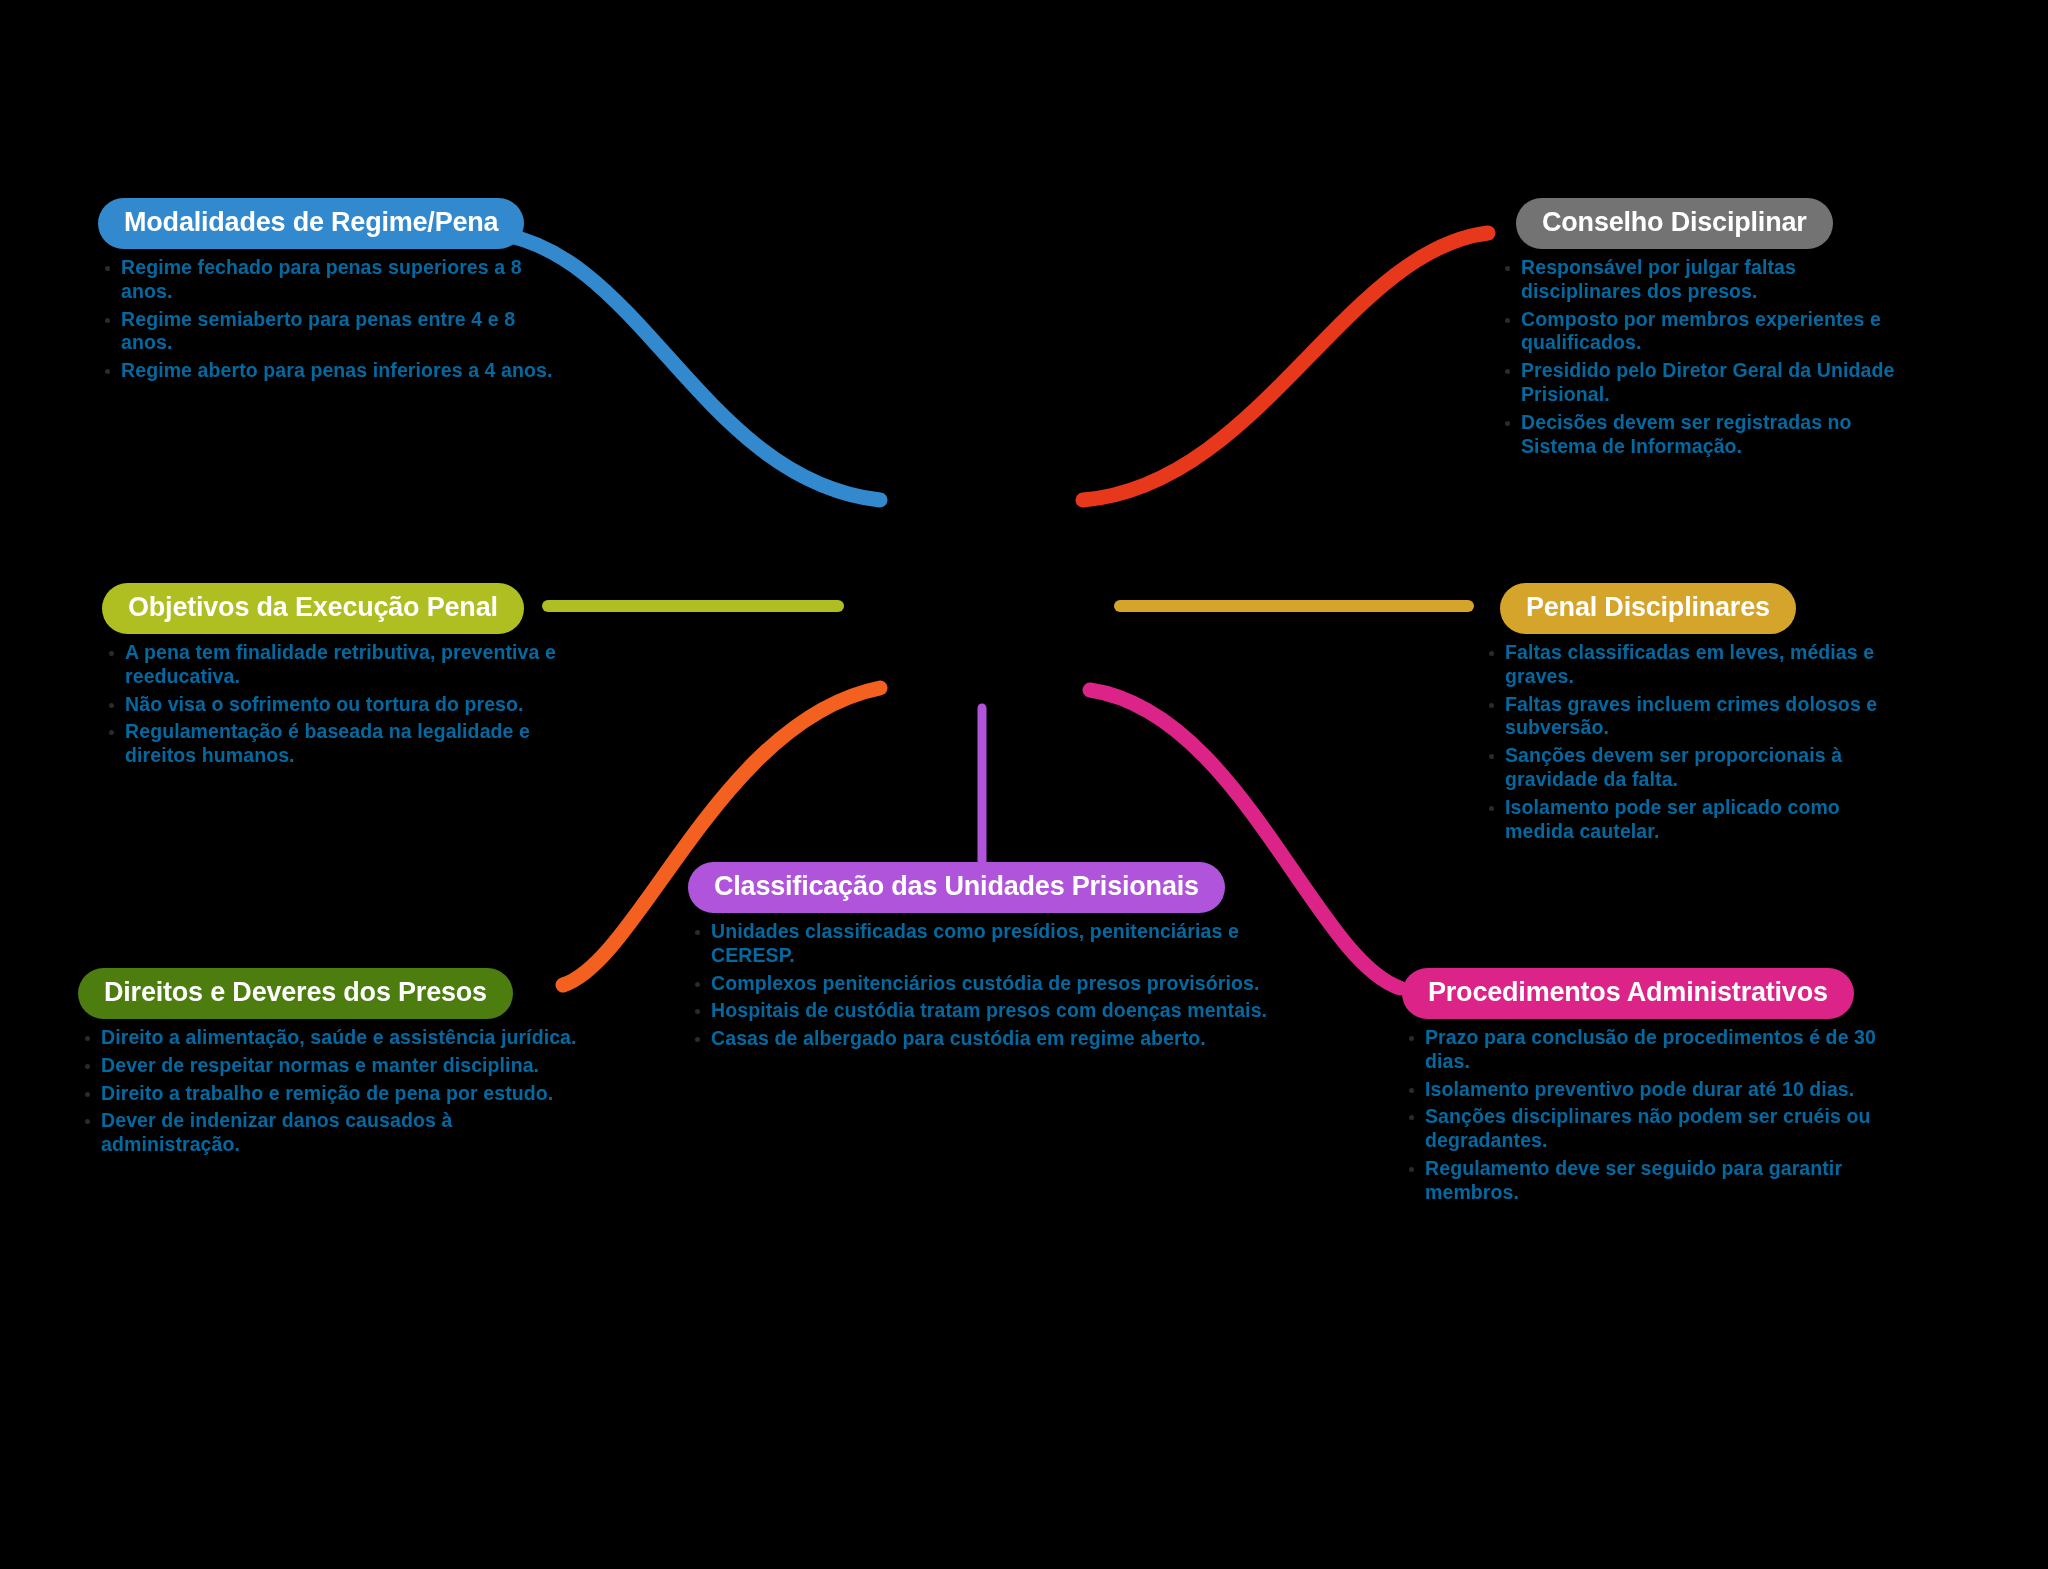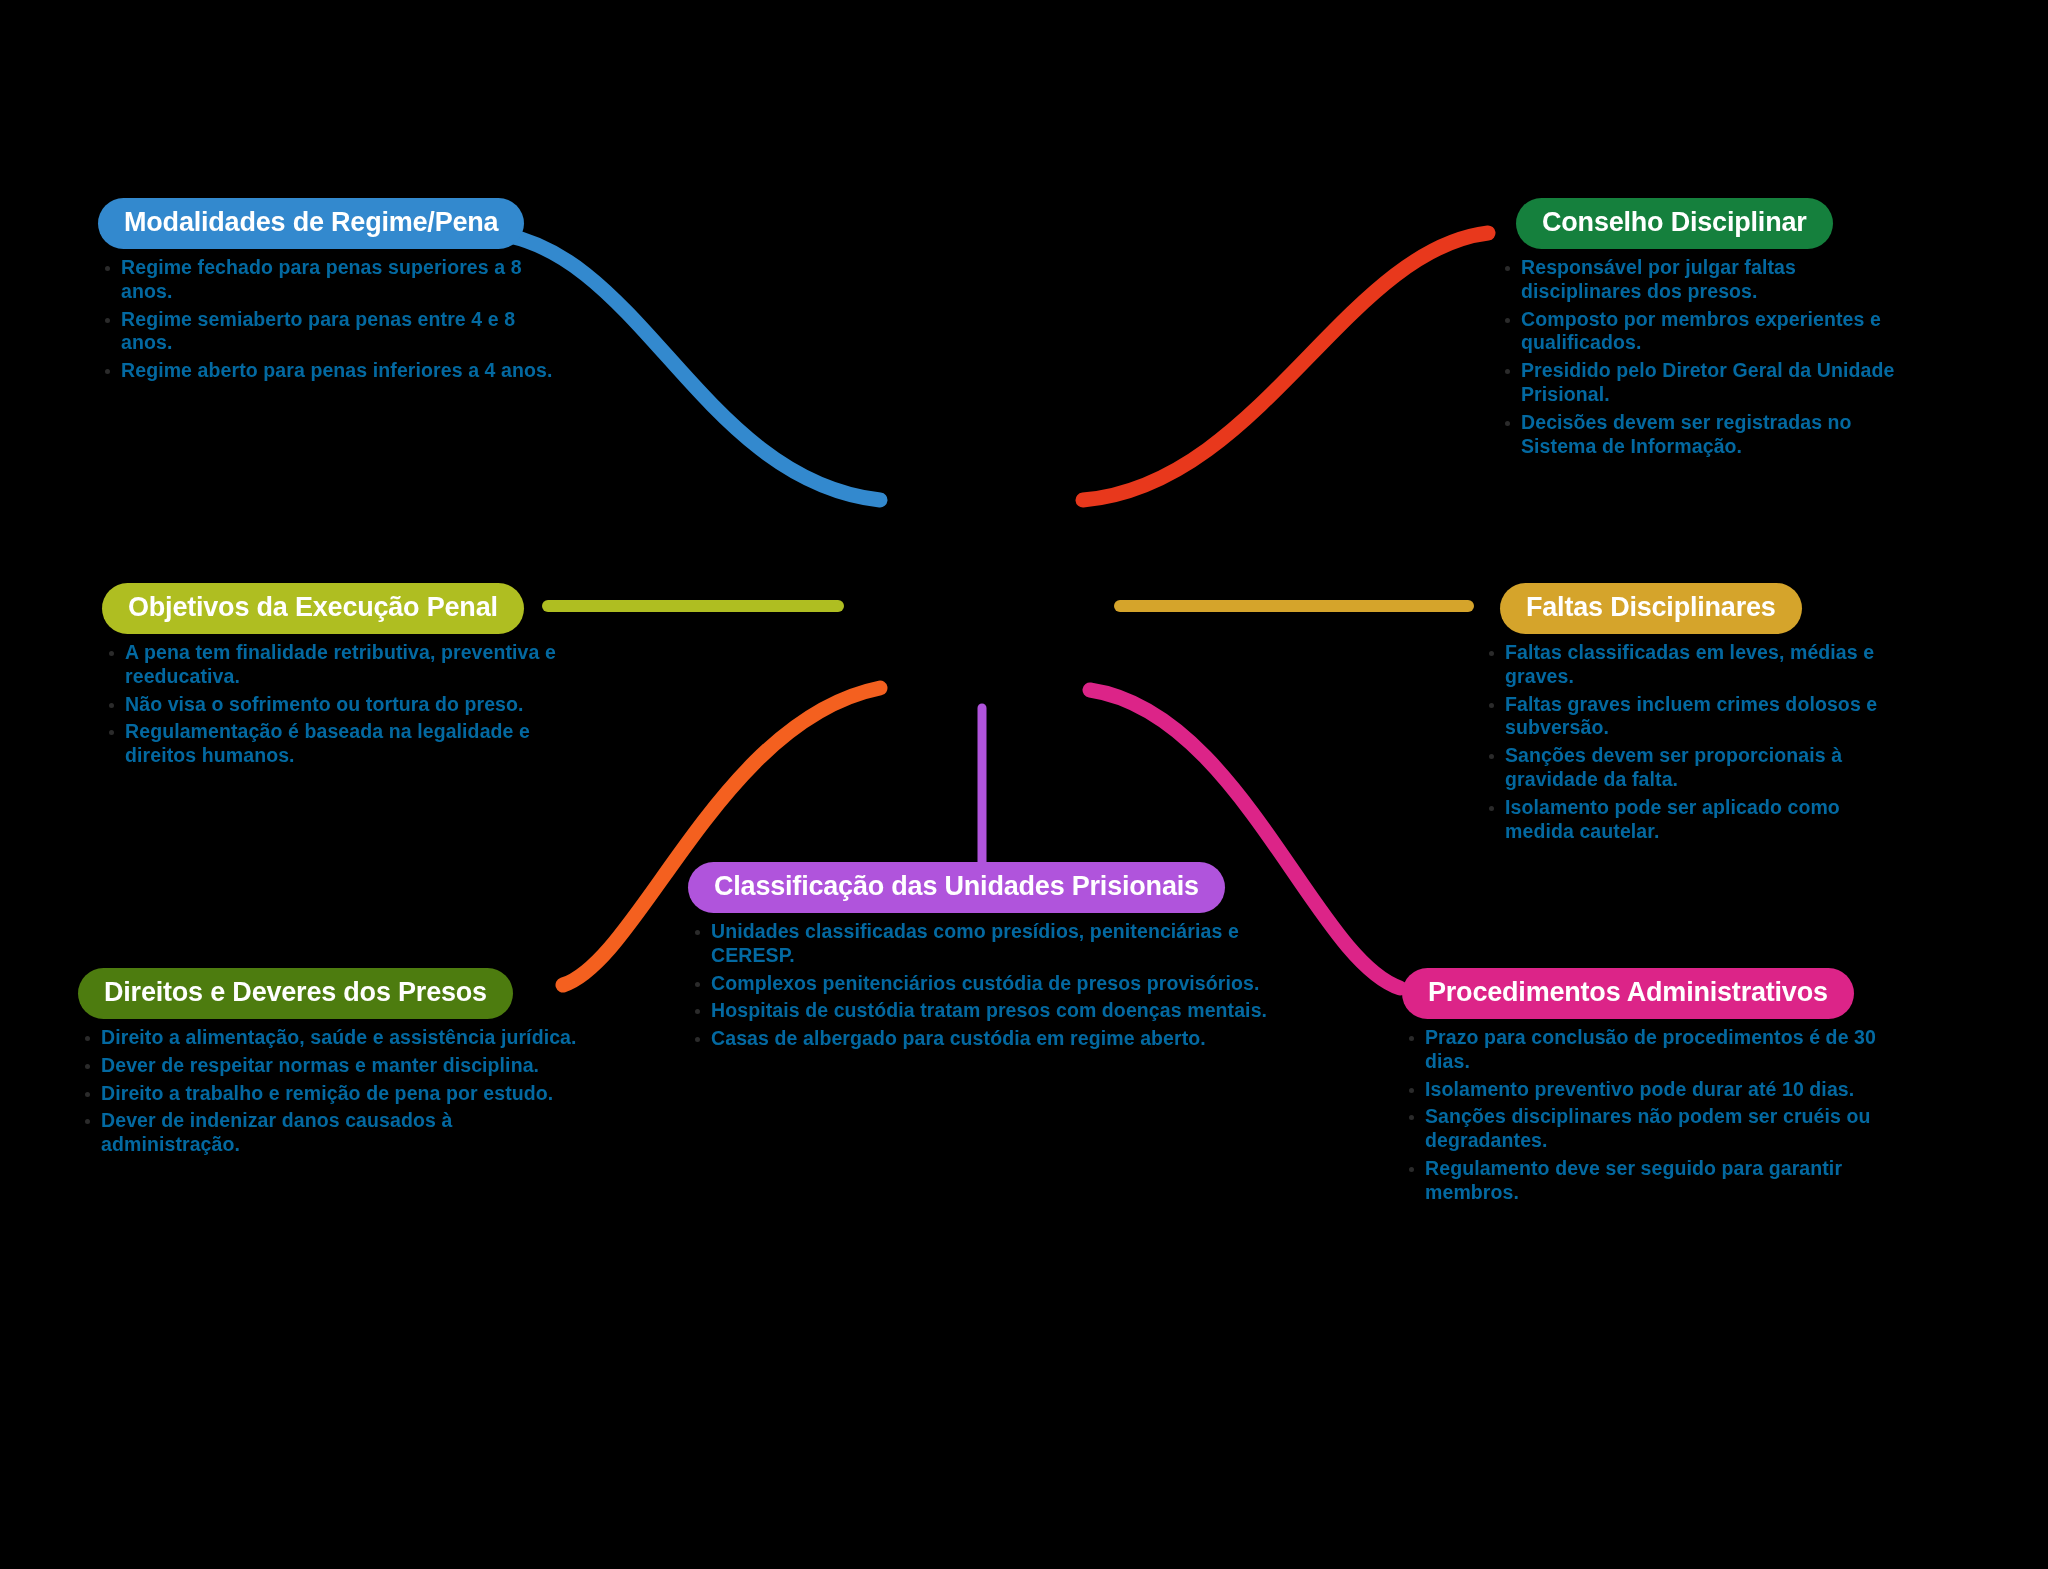--- a/index.html
+++ b/index.html
@@ -124,40 +124,40 @@
   <div class="node" id="node-modalidades">
     <div class="node-badge" style="background-color: rgb(51, 137, 206);">Modalidades de Regime/Pena</div>
     <ul class="node-list">
       <li>Regime fechado para penas superiores a 8 anos.</li>
       <li>Regime semiaberto para penas entre 4 e 8 anos.</li>
       <li>Regime aberto para penas inferiores a 4 anos.</li>
     </ul>
   </div>
 
   <div class="node" id="node-conselho">
-    <div class="node-badge" style="background-color: #15803d;">Conselho Disciplinar</div>
+    <div class="node-badge" style="background-color: #737373;">Conselho Disciplinar</div>
     <ul class="node-list">
       <li>Responsável por julgar faltas disciplinares dos presos.</li>
       <li>Composto por membros experientes e qualificados.</li>
       <li>Presidido pelo Diretor Geral da Unidade Prisional.</li>
       <li>Decisões devem ser registradas no Sistema de Informação.</li>
     </ul>
   </div>
 
   <div class="node" id="node-objetivos">
     <div class="node-badge" style="background-color: rgb(175, 190, 33);">Objetivos da Execução Penal</div>
     <ul class="node-list">
       <li>A pena tem finalidade retributiva, preventiva e reeducativa.</li>
       <li>Não visa o sofrimento ou tortura do preso.</li>
       <li>Regulamentação é baseada na legalidade e direitos humanos.</li>
     </ul>
   </div>
 
   <div class="node" id="node-faltas">
-    <div class="node-badge" style="background-color: rgb(213, 164, 43);">Faltas Disciplinares</div>
+    <div class="node-badge" style="background-color: rgb(213, 164, 43);">Penal Disciplinares</div>
     <ul class="node-list">
       <li>Faltas classificadas em leves, médias e graves.</li>
       <li>Faltas graves incluem crimes dolosos e subversão.</li>
       <li>Sanções devem ser proporcionais à gravidade da falta.</li>
       <li>Isolamento pode ser aplicado como medida cautelar.</li>
     </ul>
   </div>
 
   <div class="node" id="node-direitos">
     <div class="node-badge" style="background-color: #4d7c0f;">Direitos e Deveres dos Presos</div>

